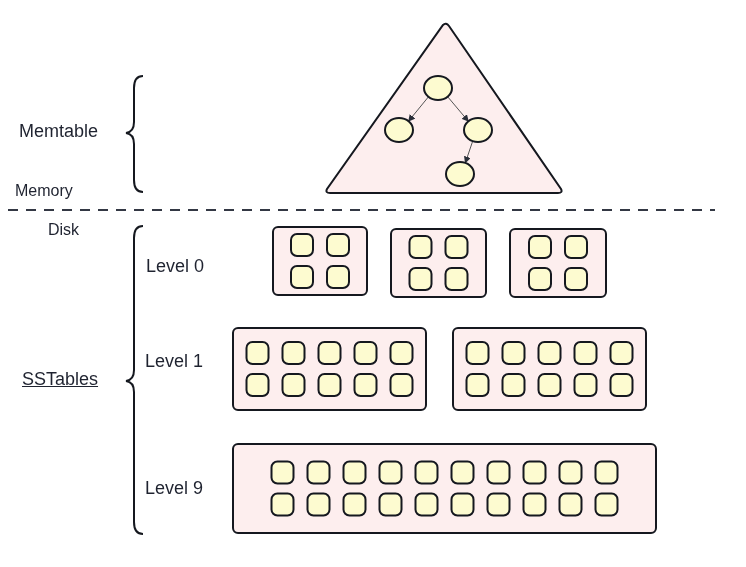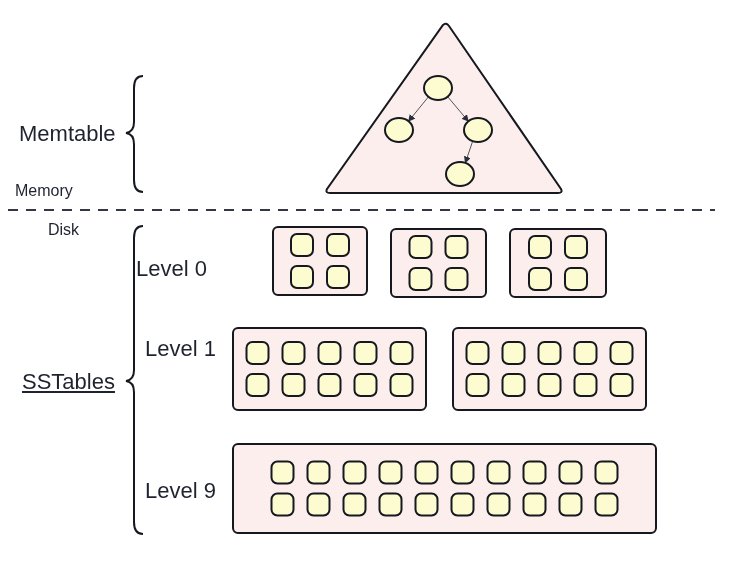--- a/index.html
+++ b/index.html
@@ -1,19 +1,19 @@
 <!DOCTYPE html>
 <html><head>
 <meta charset="utf-8">
 <style>
   html,body{margin:0;padding:0;background:#ffffff;}
   body{width:746px;height:567px;position:relative;overflow:hidden;font-family:"Liberation Sans",sans-serif;color:#1f2330;}
   svg{position:absolute;left:0;top:0;}
   .lbl{position:absolute;white-space:nowrap;}
-  .big{font-size:22px;}
+  .big{font-size:18px;}
   .small{font-size:16px;}
 </style>
 </head>
 <body>
 
 <svg id="diagram" width="746" height="567" viewBox="0 0 746 567">
   <defs>
     <marker id="arr" viewBox="0 0 10 10" refX="9" refY="5" markerWidth="7" markerHeight="7" orient="auto">
       <path d="M0,0 L10,5 L0,10 z" fill="#2a2e38"></path>
     </marker>
@@ -100,15 +100,15 @@
         <rect x="559.5" y="493.5" width="22" height="22" rx="6" fill="#fdfbd0" stroke="#15181f" stroke-width="2"></rect>
         <rect x="595.5" y="493.5" width="22" height="22" rx="6" fill="#fdfbd0" stroke="#15181f" stroke-width="2"></rect>
       </g>
     </g>
 </svg>
 
 <div class="lbl big" style="left:19px;top:121px;">Memtable</div>
 <div class="lbl small" style="left:15px;top:182px;">Memory</div>
 <div class="lbl small" style="left:48px;top:221px;">Disk</div>
 <div class="lbl big" style="left:22px;top:369px;text-decoration:underline;">SSTables</div>
-<div class="lbl big" style="left:136px;top:256px;">Level 0</div>
-<div class="lbl big" style="left:145px;top:336px;text-align:right;">Level 1</div>
+<div class="lbl big" style="left:146px;top:256px;">Level 0</div>
+<div class="lbl big" style="left:145px;top:351px;text-align:right;">Level 1</div>
 <div class="lbl big" style="left:145px;top:478px;">Level 9</div>
 
 </body></html>

